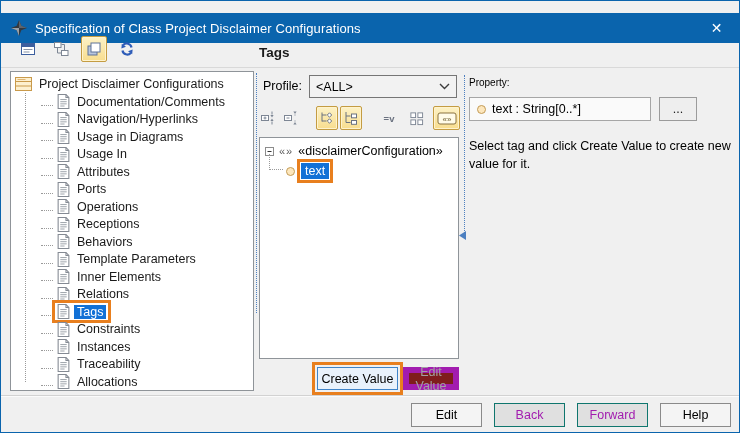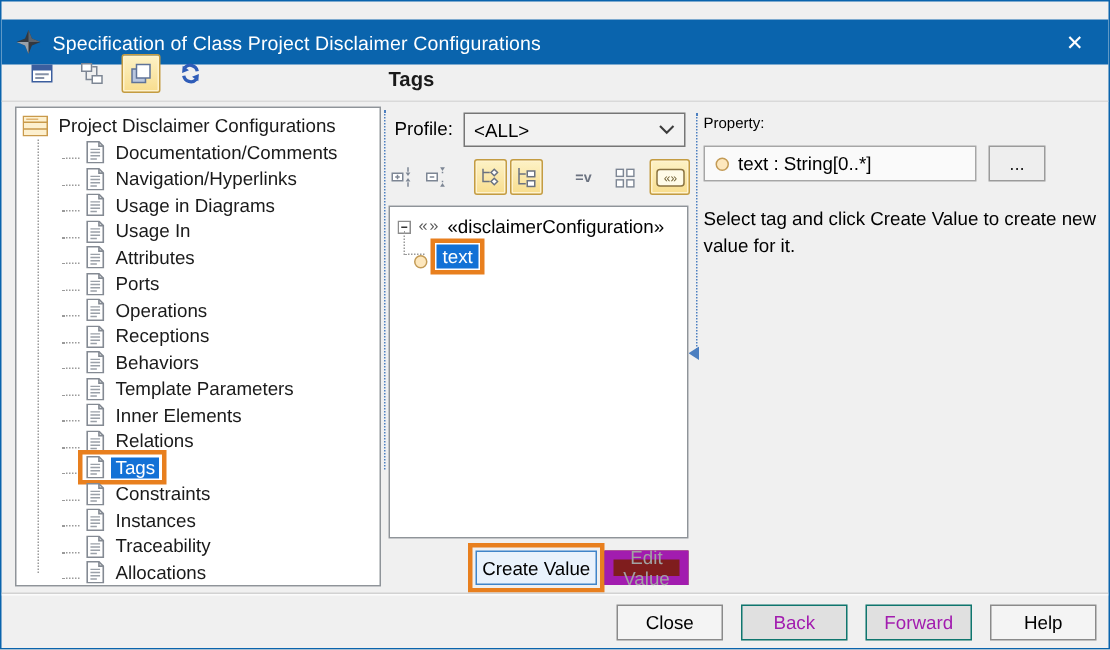--- a/index.html
+++ b/index.html
@@ -74,21 +74,21 @@
   .mb-grid { margin-left:5px; } .mb-st { margin-left:6px; width:27px; }
   
   .tag-box {
     position:absolute; left:258px; top:136px; width:200px; height:222px;
     background:#fff; border:1px solid #8f9499; font-size:12.5px;
   }
   .tt-root { position:absolute; left:5px; top:6px; display:flex; align-items:center; gap:5px; }
   .tt-guillemets { color:#5a5a5a; font-size:11px; letter-spacing:1px; }
   .tt-conn { position:absolute; left:9px; top:16px; width:14px; height:16px;
              border-left:1px dotted #9a9a9a; border-bottom:1px dotted #9a9a9a; }
-  .tt-child { position:absolute; left:16px; top:25px; display:flex; align-items:flex-end; gap:6px; }
+  .tt-child { position:absolute; left:26px; top:25px; display:flex; align-items:center; gap:6px; }
   .tag-circle { width:9px; height:9px; border-radius:50%; background:#fde7bd; border:1px solid #c39b56; flex:0 0 auto; }
   .tt-tag { background:#1271d6; color:#fff; padding:1px 4px; outline:3px solid #e87f1e; outline-offset:1px; }
   .expander { width:9px; height:9px; flex:0 0 auto; }
   
   .btn { font-family:"Liberation Sans",sans-serif; font-size:12.5px; display:flex; align-items:center; justify-content:center; }
   .create-btn {
     position:absolute; left:316px; top:366px; width:81px; height:23px;
     background:#e9f2fc; border:1px solid #3f84c9; color:#000;
     outline:3px solid #e87f1e; outline-offset:2px;
   }
@@ -469,19 +469,19 @@
   <span class="property-label">Property:</span>
   <div class="property-field">
     <span class="tag-circle"></span>
     <span>text : String[0..*]</span>
   </div>
   <button class="btn browse-btn">...</button>
   <div class="hint">Select tag and click Create Value to create new value for it.</div>
 
   <div class="bottom-sep"></div>
   <div class="dialog-btn-row">
-    <button class="btn dlg-btn">Close</button>
+    <button class="btn dlg-btn">Edit</button>
     <button class="btn dlg-btn disabled">Back</button>
     <button class="btn dlg-btn disabled">Forward</button>
     <button class="btn dlg-btn">Help</button>
   </div>
 
 </div>
 
 </body></html>

